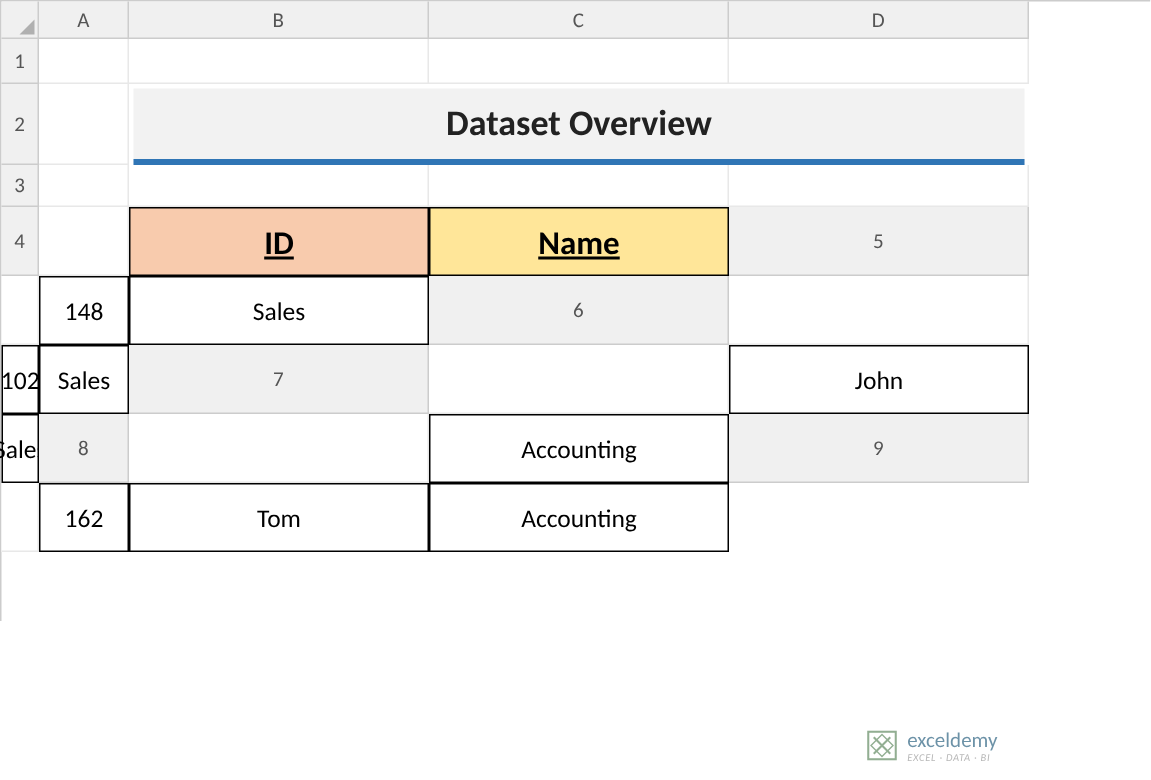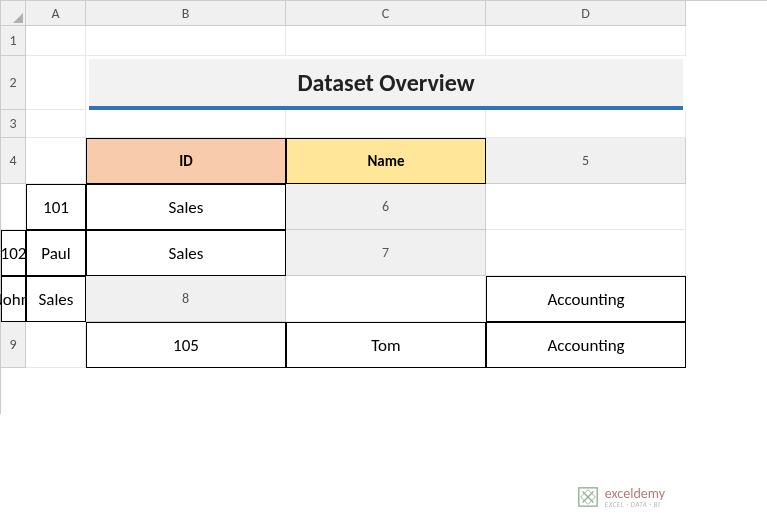--- a/index.html
+++ b/index.html
@@ -73,26 +73,27 @@
       border-bottom: 4px solid #2f75b5;
       display: flex;
       align-items: center;
       justify-content: center;
       font-size: 24px;
       font-weight: bold;
       color: #222;
       margin: 3px 3px 0 3px;
     }
     .data-header {
-      font-size: 15px;
+      font-size: 22px;
       font-weight: bold;
       border: 1px solid #000;
       display: flex;
       align-items: center;
       justify-content: center;
+      text-decoration: underline;
     }
     .data-cell {
       font-size: 17px;
       border: 1px solid #000;
       display: flex;
       align-items: center;
       justify-content: center;
       background: #fff;
     }
     .hdr-id { background: #f8cbad; }
@@ -111,21 +112,21 @@
       width: 22px;
       height: 22px;
     }
     .watermark-text {
       display: flex;
       flex-direction: column;
       line-height: 1;
     }
     .watermark-main {
       font-size: 14px;
-      color: #7f1d1d;
+      color: #0c4a6e;
       font-weight: 500;
     }
     .watermark-sub {
       font-size: 7px;
       color: #888;
       letter-spacing: 0.5px;
       font-style: italic;
     }
   </style>
 </head>
@@ -156,41 +157,40 @@
   <div class="cell"></div>
   <div class="cell"></div>
 
   <div class="row-header">4</div>
   <div class="cell"></div>
   <div class="data-header hdr-id">ID</div>
   <div class="data-header hdr-name">Name</div>
 
   <div class="row-header">5</div>
   <div class="cell"></div>
-  <div class="data-cell">101</div>
+  <div class="data-cell">148</div>
   <div class="data-cell">Sales</div>
 
   <div class="row-header">6</div>
   <div class="cell"></div>
   <div class="data-cell">102</div>
-  <div class="data-cell">Paul</div>
   <div class="data-cell">Sales</div>
 
   <div class="row-header">7</div>
   <div class="cell"></div>
   <div class="data-cell">John</div>
   <div class="data-cell">Sales</div>
 
   <div class="row-header">8</div>
   <div class="cell"></div>
   <div class="data-cell">Accounting</div>
 
   <div class="row-header">9</div>
   <div class="cell"></div>
-  <div class="data-cell">105</div>
+  <div class="data-cell">162</div>
   <div class="data-cell">Tom</div>
   <div class="data-cell">Accounting</div>
 
 </div>
 
 <div class="watermark">
   <svg class="watermark-icon" viewBox="0 0 24 24">
     <rect x="2" y="2" width="20" height="20" fill="none" stroke="#4a7a4a" stroke-width="1.5"></rect>
     <path d="M6 6 L18 18 M18 6 L6 18" stroke="#4a7a4a" stroke-width="1.5" fill="none"></path>
     <path d="M4 12 L12 4 L20 12 L12 20 Z" fill="none" stroke="#4a7a4a" stroke-width="1"></path>

